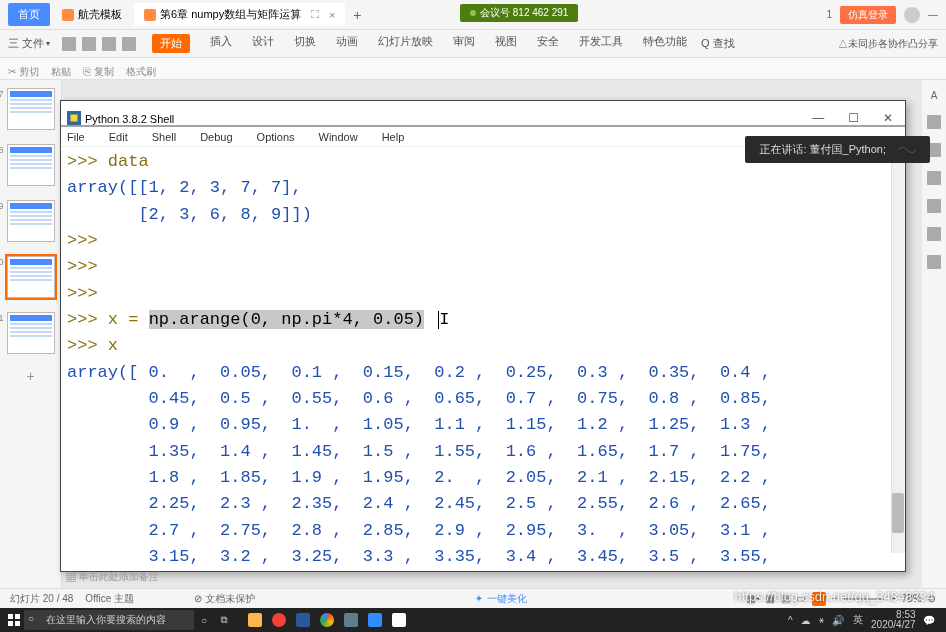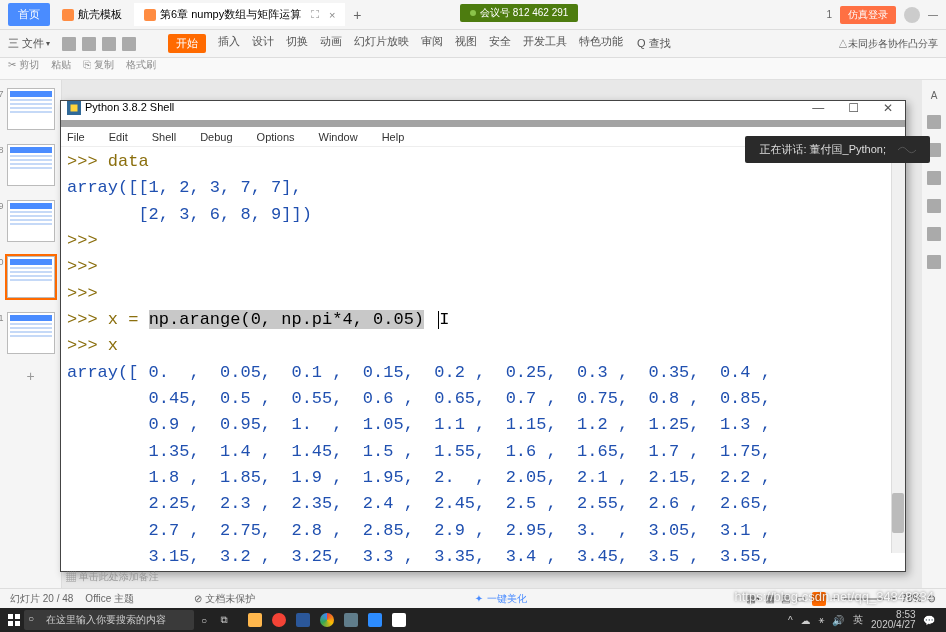--- a/index.html
+++ b/index.html
@@ -18,42 +18,42 @@
 .tabs-right { margin-left: auto; display: flex; align-items: center; gap: 8px; font-size: 10px; color: #666; }
 .login-btn { background: #ff7043; color: white; padding: 2px 8px; border-radius: 2px; }
 .avatar { width: 16px; height: 16px; background: #ccc; border-radius: 50%; }
 
 
 .ribbon { height: 28px; background: #f5f5f5; display: flex; align-items: center; padding: 0 8px; gap: 4px; font-size: 11px; color: #555; border-bottom: 1px solid #ddd; }
 .ribbon-file { display: flex; align-items: center; gap: 2px; }
 .ribbon-drop { font-size: 8px; }
 .ribbon-icons { display: flex; gap: 6px; margin: 0 8px; }
 .ribbon-icon { width: 14px; height: 14px; background: #aaa; border-radius: 1px; }
-.ribbon-menu { display: flex; gap: 12px; margin-left: 20px; }
+.ribbon-menu { display: flex; gap: 20px; margin-left: 4px; }
 .ribbon-menu span { cursor: pointer; }
 .ribbon-menu .active-rb { background: #ff6a00; color: white; padding: 2px 8px; border-radius: 2px; }
 .ribbon-search { display: flex; align-items: center; gap: 2px; margin-left: 10px; }
 .ribbon-right { margin-left: auto; display: flex; font-size: 10px; }
 
 
-.sec-toolbar { height: 22px; background: #f9f9f9; display: flex; align-items: flex-start; padding: 0 8px; font-size: 10px; color: #888; gap: 12px; border-bottom: 1px solid #e0e0e0; }
+.sec-toolbar { height: 22px; background: #f9f9f9; display: flex; align-items: flex-end; padding: 0 8px; font-size: 10px; color: #888; gap: 12px; border-bottom: 1px solid #e0e0e0; }
 
 
 .slide-panel { position: absolute; left: 0; top: 80px; width: 62px; bottom: 44px; background: #f5f5f5; border-right: 1px solid #ddd; padding: 4px 0; overflow: hidden; }
 .slide-thumb { margin: 4px auto 14px; width: 48px; border: 1px solid #bbb; background: #fff; position: relative; padding: 2px; }
 .slide-thumb.active { outline: 2px solid #ff6a00; }
 .slide-num { position: absolute; left: -14px; top: 0; font-size: 9px; color: #888; }
 .thumb-bar { height: 6px; background: #4a8cff; margin-bottom: 2px; font-size: 5px; color: white; }
 .thumb-lines { height: 28px; }
 .thumb-line { height: 2px; background: #c5d9f7; margin: 2px 0; }
 .new-slide { text-align: center; color: #999; font-size: 14px; margin-top: 6px; cursor: pointer; }
 
 
 .shell-window { position: absolute; left: 60px; top: 100px; right: 40px; bottom: 60px; background: #fff; border: 1px solid #444; box-shadow: 3px 3px 8px rgba(0,0,0,0.3); display: flex; flex-direction: column; }
-.shell-titlebar { height: 26px; background: #fff; display: flex; align-items: flex-start; padding: 0 6px; border-bottom: 7px solid #a3a3a3; font-size: 11px; }
+.shell-titlebar { height: 26px; background: #fff; display: flex; align-items: flex-end; padding: 0 6px; border-bottom: 2px solid #a3a3a3; font-size: 11px; }
 .shell-icon { width: 14px; height: 14px; margin-right: 4px; }
 .win-controls { margin-left: auto; display: flex; gap: 12px; font-size: 12px; color: #555; }
 .win-controls span { cursor: pointer; padding: 0 6px; }
 .shell-menubar { height: 20px; display: flex; align-items: center; padding: 0 6px; gap: 24px; font-size: 11px; color: #333; border-bottom: 1px solid #eee; }
 .shell-contentwrap { flex: 1; position: relative; overflow: hidden; }
 .shell-content { padding: 2px 6px; font-family: Consolas, "Courier New", monospace; font-size: 17px; line-height: 1.55; white-space: pre; position: absolute; inset:0; overflow-y: auto; overflow-x: auto; }
 .prompt { color: #8b6f0e; }
 .output { color: #2050b0; }
 .highlight-sel { background: #c8c8c8; color: #000; }
 .cursor-caret { border-left: 1px solid #000; display: inline-block; height: 18px; vertical-align: middle; margin-left: 4px; }

